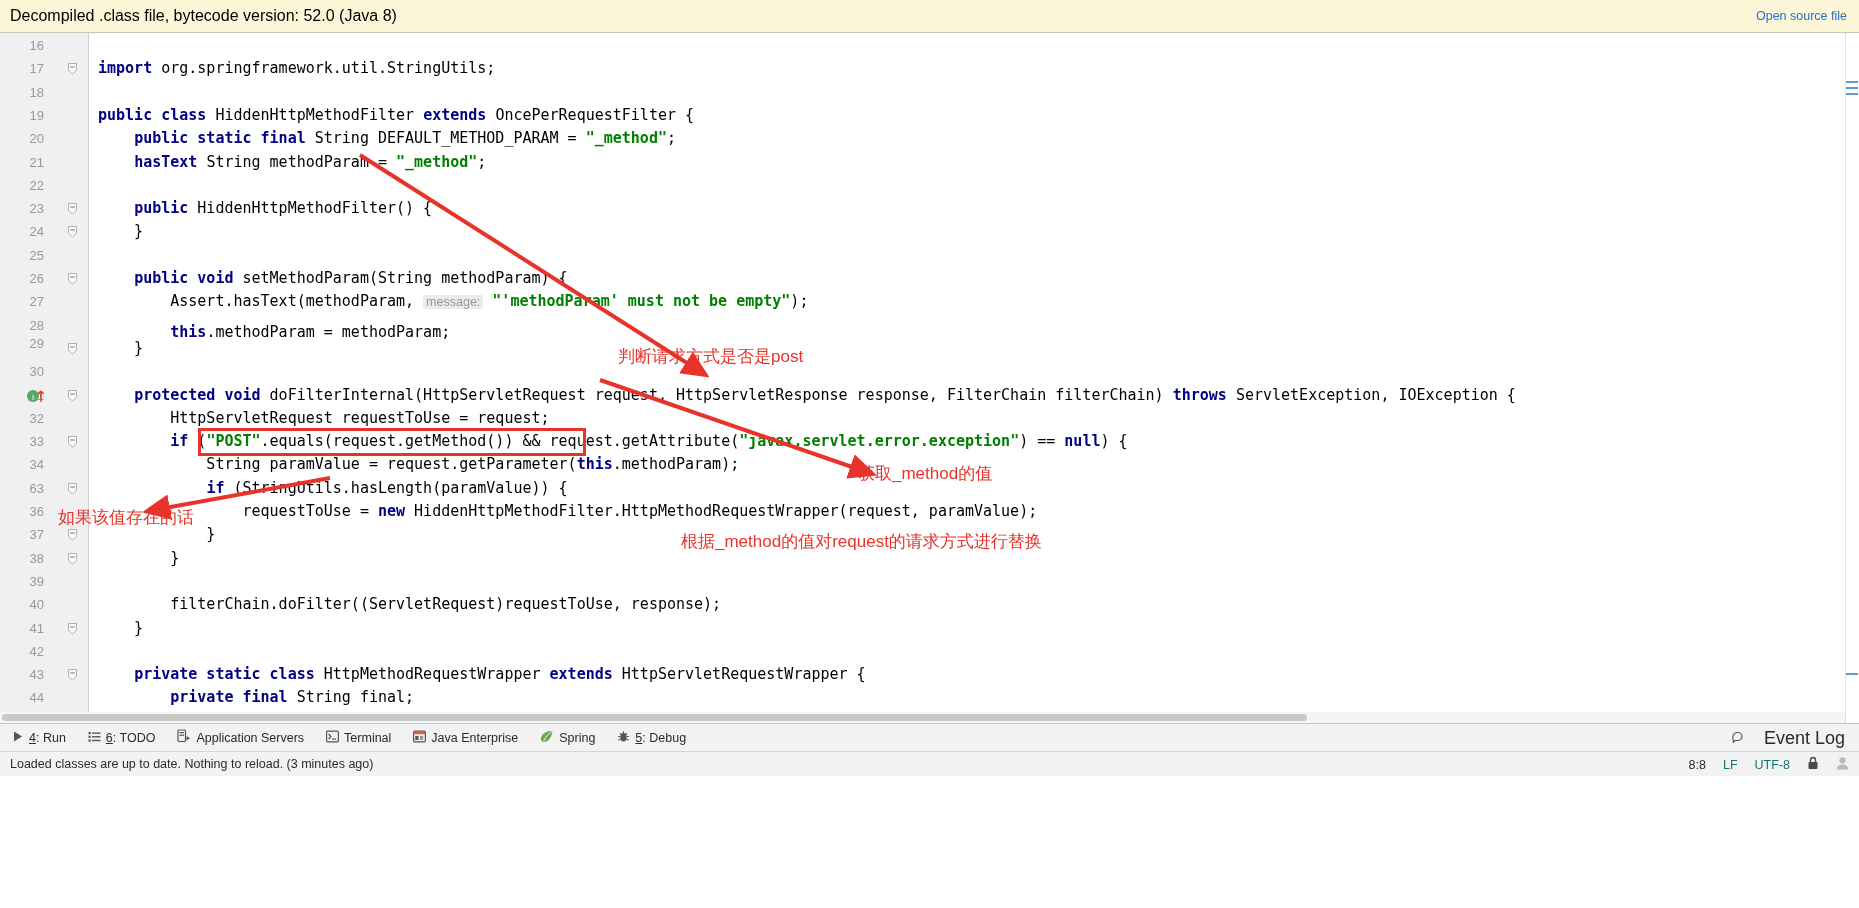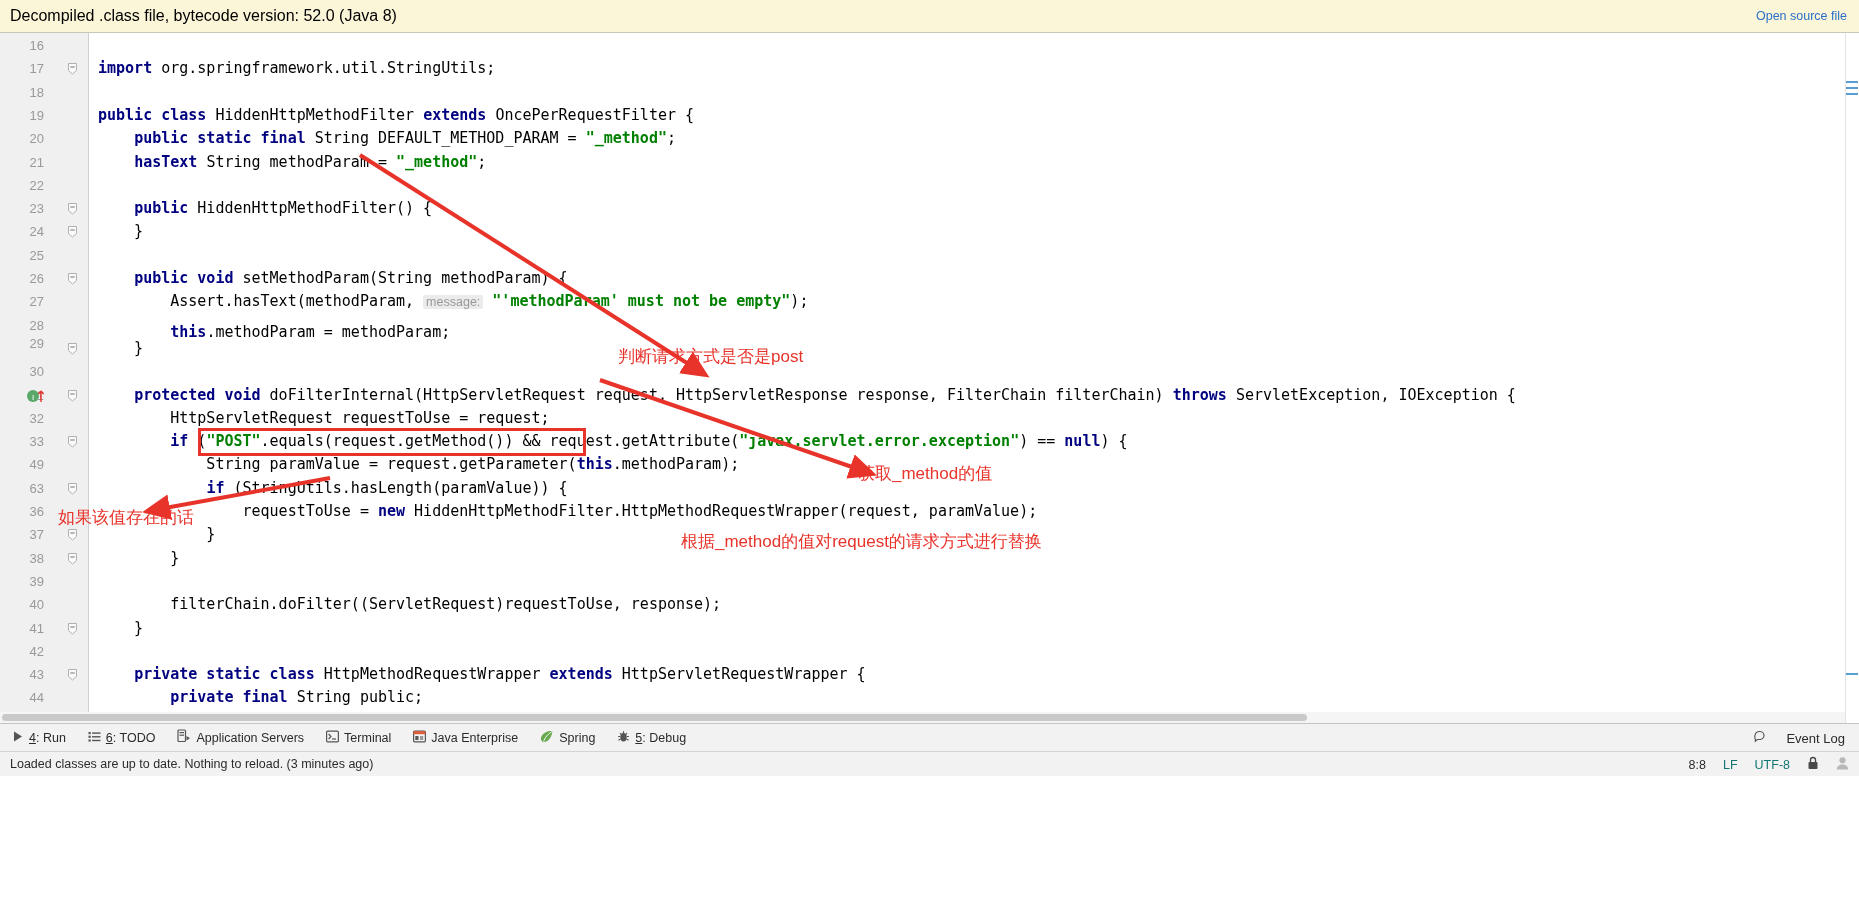--- a/index.html
+++ b/index.html
@@ -118,21 +118,21 @@
   }
   .tool-item {
     display: flex; align-items: center; gap: 5px;
     padding: 0 11px; height: 28px; font-size: 12.5px; color: #2b2b2b;
     cursor: pointer;
   }
   .tool-item .u { text-decoration: underline; }
   .toolbar-right {
     position: absolute; right: 8px; top: 0; height: 28px;
     display: flex; align-items: center; gap: 20px;
-    font-size: 13px; color: #2b2b2b; cursor: pointer; padding: 0 6px;
+    font-size: 18px; color: #2b2b2b; cursor: pointer; padding: 0 6px;
   }
 
   
   .statusbar {
     position: absolute; left: 0; top: 751px; width: 1859px; height: 25px;
     background: #f2f2f2; border-top: 1px solid #d4d4d4;
     display: flex; align-items: center;
   }
   .status-msg { font-size: 12.5px; color: #2b2b2b; padding-left: 10px; }
   .status-right {
@@ -176,21 +176,21 @@
         <div class="row lineno" style="top: 299px;">29</div>
         <div class="row lineno" style="top: 327.2px;">30</div>
         <div class="row lineno" style="top: 350.5px;">31</div>
         <div class="gutter-icon" style="top: 354.5px;"><svg width="26" height="16" viewBox="0 0 26 16">
             <circle cx="7" cy="8" r="6" fill="#59a869"></circle>
             <text x="7" y="11.5" font-size="8" fill="#fff" text-anchor="middle" font-family="Liberation Sans">I</text>
             <path d="M15 14 V3 M15 3 l-2.6 3 M15 3 l2.6 3" stroke="#e8332a" stroke-width="1.4" fill="none"></path>
           </svg></div>
         <div class="row lineno" style="top: 373.8px;">32</div>
         <div class="row lineno" style="top: 397.1px;">33</div>
-        <div class="row lineno" style="top: 420.4px;">49</div>
+        <div class="row lineno" style="top: 420.4px;">34</div>
         <div class="row lineno" style="top: 443.7px;">63</div>
         <div class="row lineno" style="top: 467px;">36</div>
         <div class="row lineno" style="top: 490.3px;">37</div>
         <div class="row lineno" style="top: 513.6px;">38</div>
         <div class="row lineno" style="top: 536.9px;">39</div>
         <div class="row lineno" style="top: 560.2px;">40</div>
         <div class="row lineno" style="top: 583.5px;">41</div>
         <div class="row lineno" style="top: 606.8px;">42</div>
         <div class="row lineno" style="top: 630.1px;">43</div>
         <div class="row lineno" style="top: 653.4px;">44</div>
@@ -290,21 +290,21 @@
         <div class="row codeline" style="top: 420.4px;"><span class="id">            String paramValue = request.getParameter(</span><span class="kw">this</span><span class="id">.methodParam);</span></div>
         <div class="row codeline" style="top: 443.7px;"><span class="id">            </span><span class="kw">if </span><span class="id">(StringUtils.hasLength(paramValue)) {</span></div>
         <div class="row codeline" style="top: 467px;"><span class="id">                requestToUse = </span><span class="kw">new </span><span class="id">HiddenHttpMethodFilter.HttpMethodRequestWrapper(request, paramValue);</span></div>
         <div class="row codeline" style="top: 490.3px;"><span class="id">            }</span></div>
         <div class="row codeline" style="top: 513.6px;"><span class="id">        }</span></div>
         <div class="row codeline" style="top: 536.9px;"></div>
         <div class="row codeline" style="top: 560.2px;"><span class="id">        filterChain.doFilter((ServletRequest)requestToUse, response);</span></div>
         <div class="row codeline" style="top: 583.5px;"><span class="id">    }</span></div>
         <div class="row codeline" style="top: 606.8px;"></div>
         <div class="row codeline" style="top: 630.1px;"><span class="id">    </span><span class="kw">private static class </span><span class="id">HttpMethodRequestWrapper </span><span class="kw">extends </span><span class="id">HttpServletRequestWrapper {</span></div>
-        <div class="row codeline" style="top: 653.4px;"><span class="id">        </span><span class="kw">private final </span><span class="id">String public;</span></div>
+        <div class="row codeline" style="top: 653.4px;"><span class="id">        </span><span class="kw">private final </span><span class="id">String final;</span></div>
       </div>
 
     <div class="hscroll-track">
       <div class="hscroll-thumb"></div>
     </div>
   </div>
 
   <div class="right-strip">
     <div class="marker-line" style="top:48px;"></div>
     <div class="marker-line" style="top:54px;"></div>

